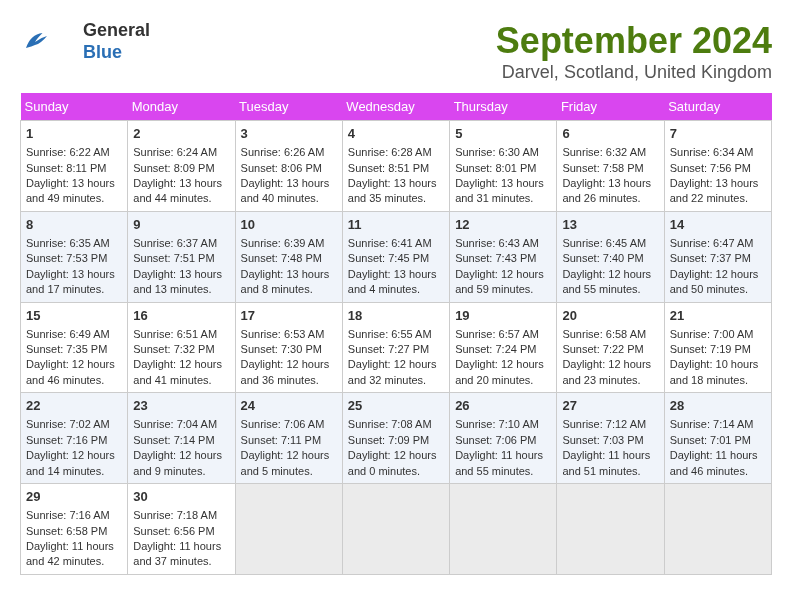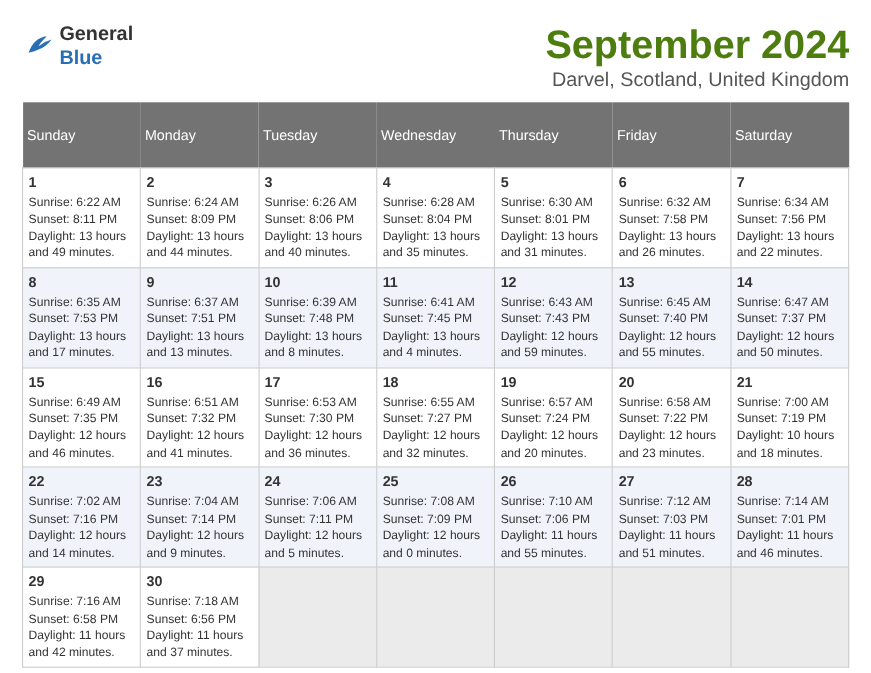--- a/index.html
+++ b/index.html
@@ -19,20 +19,21 @@
     .logo {
       display: flex;
       align-items: center;
       gap: 4px;
     }
     .logo-text {
       font-size: 18px;
       font-weight: bold;
       color: #333;
       line-height: 1.2;
+      margin-left: 29px;
     }
     .logo-bird {
       width: 30px;
       height: 30px;
     }
     .title-block {
       text-align: right;
     }
     .month-year {
       font-size: 36px;
@@ -42,23 +43,23 @@
     .location {
       font-size: 18px;
       color: #555;
     }
     table {
       width: 100%;
       border-collapse: collapse;
       font-size: 11px;
     }
     th {
-      background-color: #737373;
+      background-color: #d946ef;
       color: #fff;
-      padding: 22px 4px;
+      padding: 6px 4px;
       text-align: left;
       font-size: 13px;
       font-weight: normal;
     }
     td {
       vertical-align: top;
       padding: 4px 5px;
       border: 1px solid #ccc;
       width: calc(100% / 7);
       min-height: 80px;
@@ -131,21 +132,21 @@
       </td>
         <td>
         <span class="day-num">3</span>
         <span>Sunrise: 6:26 AM</span><br>
         <span>Sunset: 8:06 PM</span><br>
         <span>Daylight: 13 hours and 40 minutes.</span>
       </td>
         <td>
         <span class="day-num">4</span>
         <span>Sunrise: 6:28 AM</span><br>
-        <span>Sunset: 8:04 PM</span><br>
+        <span>Sunset: 8:51 PM</span><br>
         <span>Daylight: 13 hours and 35 minutes.</span>
       </td>
         <td>
         <span class="day-num">5</span>
         <span>Sunrise: 6:30 AM</span><br>
         <span>Sunset: 8:01 PM</span><br>
         <span>Daylight: 13 hours and 31 minutes.</span>
       </td>
         <td>
         <span class="day-num">6</span>

